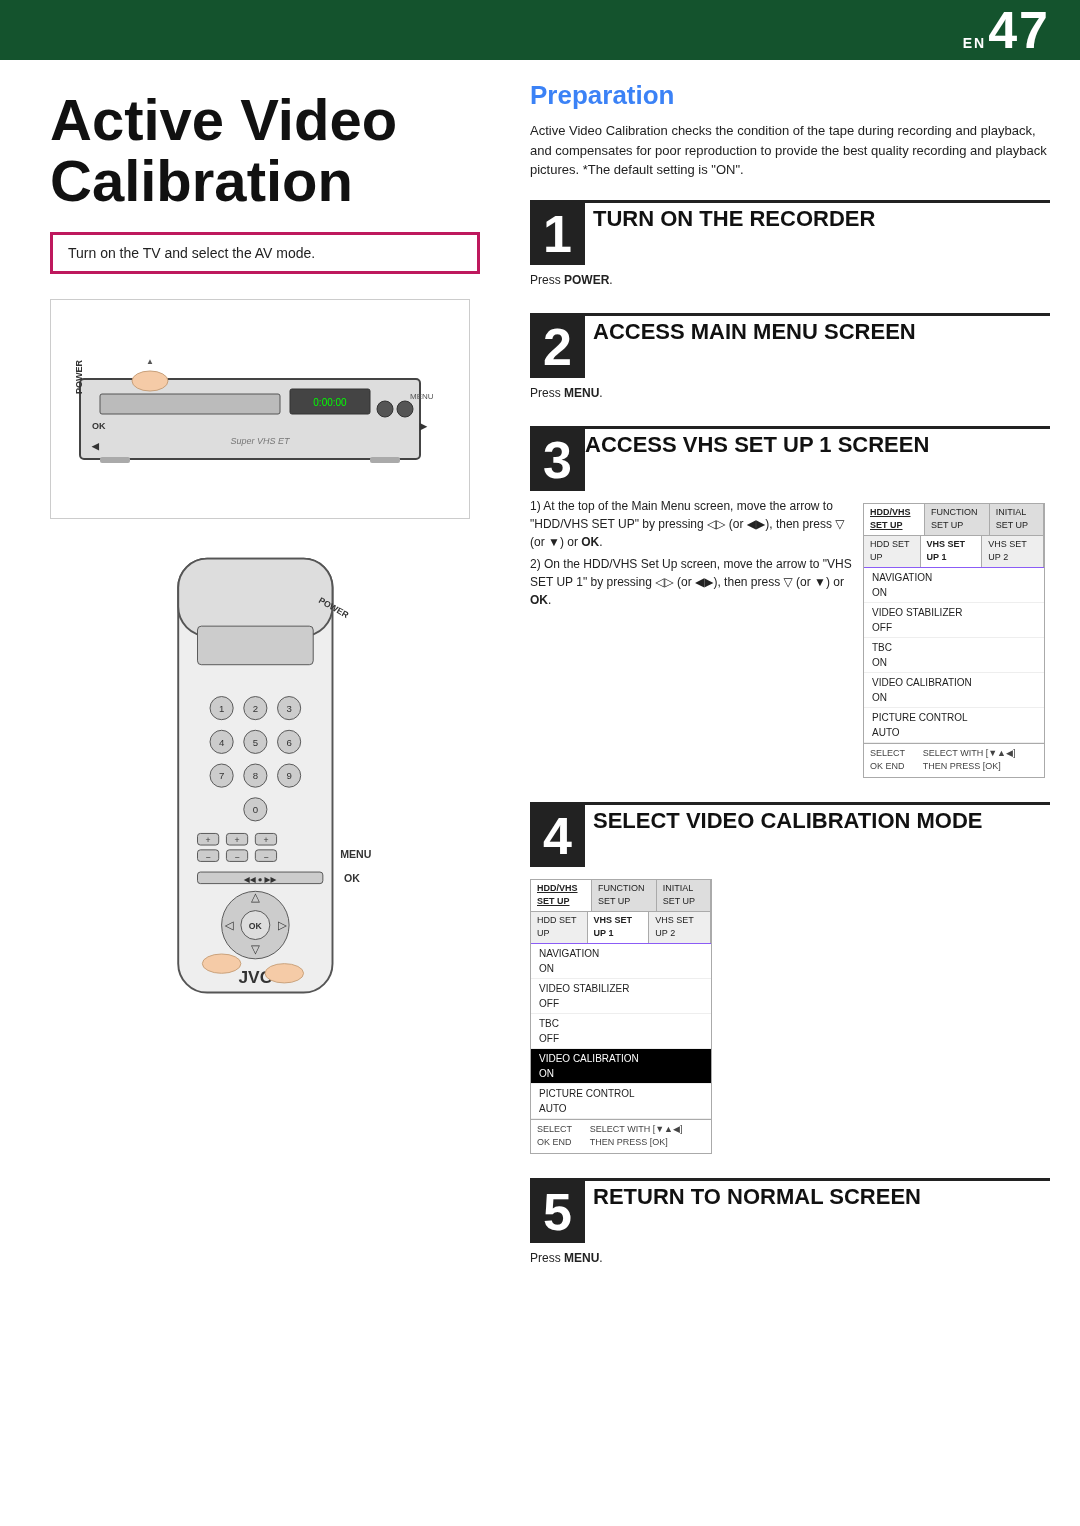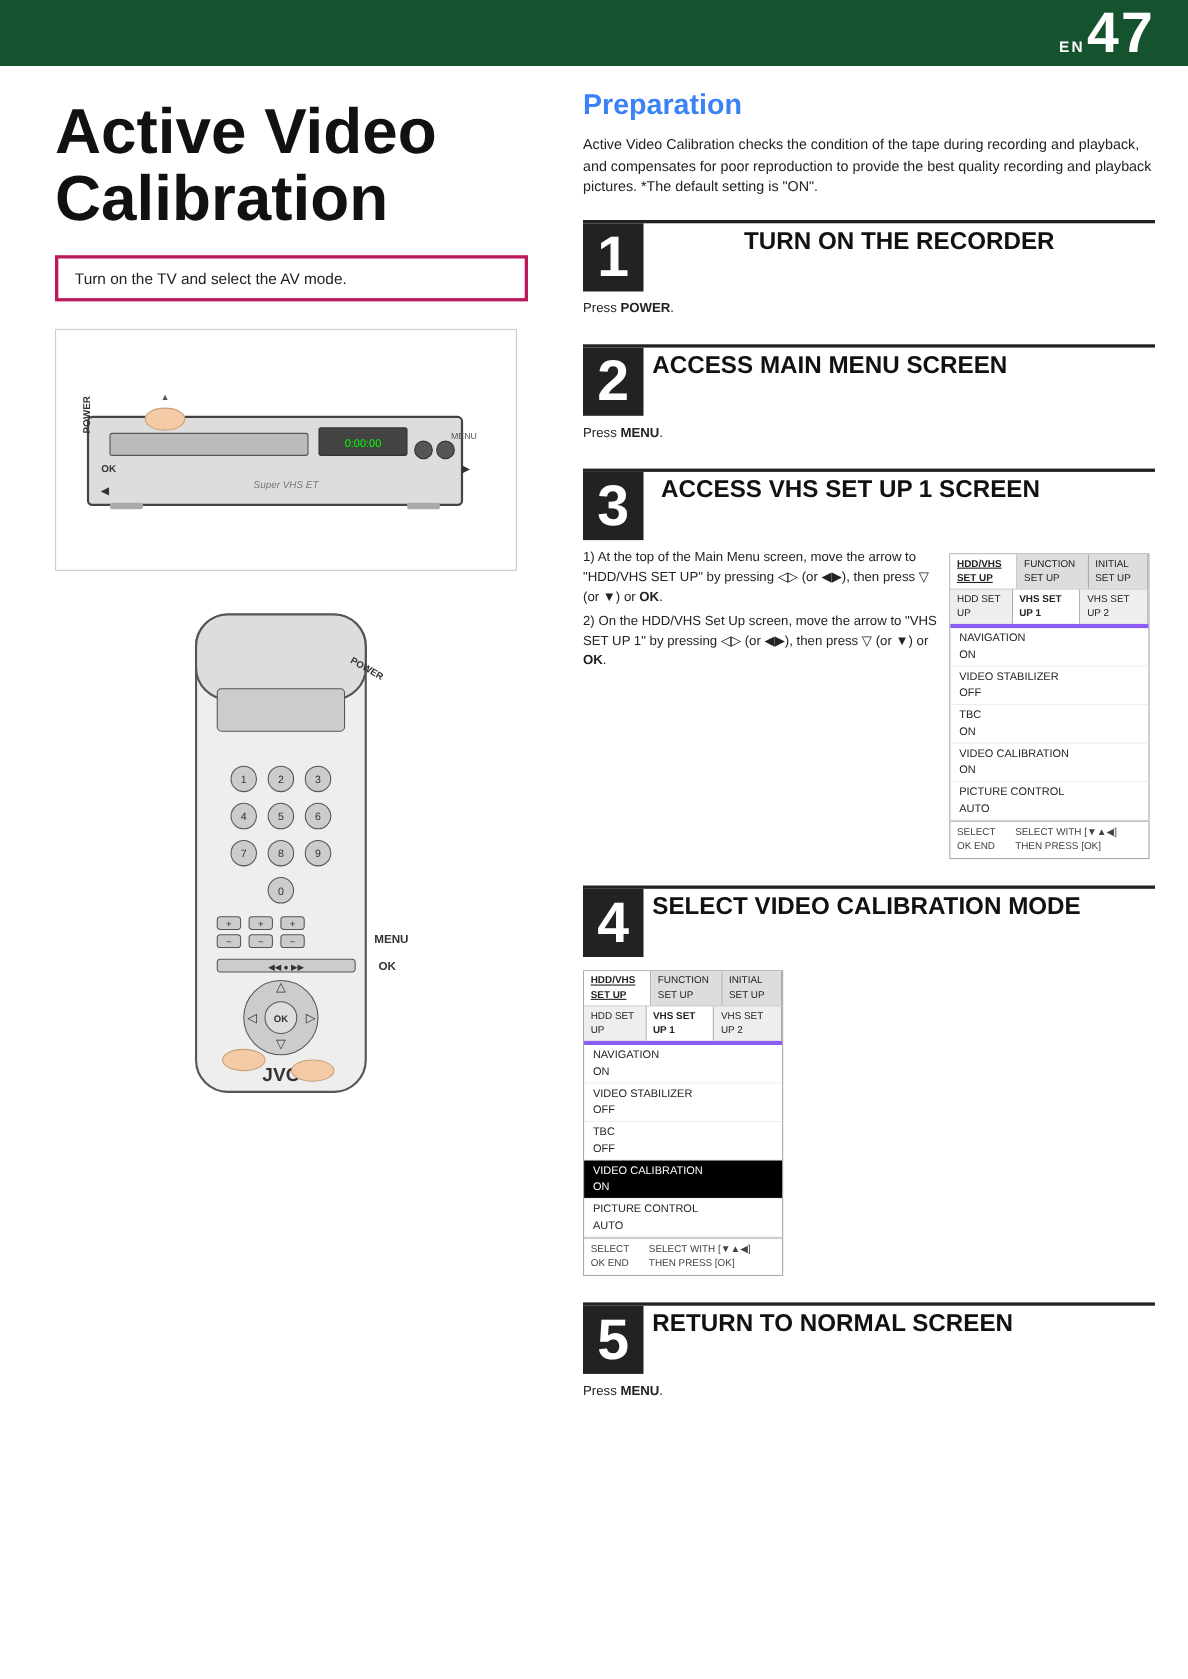--- a/index.html
+++ b/index.html
@@ -169,21 +169,21 @@
     }
 
     .screen-tab.active {
       background: #fff;
       font-weight: bold;
       text-decoration: underline;
     }
 
     .screen-sub-tab-row {
       display: flex;
-      border-bottom: 4px solid #8b5cf6;
+      border-bottom: 1px solid #8b5cf6;
     }
 
     .screen-sub-tab {
       padding: 2px 6px;
       border-right: 1px solid #aaa;
       font-size: 9px;
       background: #eee;
       color: #222;
     }
 
@@ -345,21 +345,21 @@
     </div>
   </div>
 
   <div class="right-col">
     <h2 class="preparation-title">Preparation</h2>
     <p class="preparation-text">Active Video Calibration checks the condition of the tape during recording and playback, and compensates for poor reproduction to provide the best quality recording and playback pictures. *The default setting is "ON".</p>
 
     <div class="step-block">
       <div style="border-top:3px solid #222; display:flex; align-items:stretch;">
         <div class="step-number">1</div>
-        <div style="flex:1; padding:4px 8px;text-align:center;">
+        <div style="flex:1; padding:4px 8px;">
           <div class="step-title">TURN ON THE RECORDER</div>
         </div>
       </div>
       <div class="step-body">
         Press <b>POWER</b>.
       </div>
     </div>
 
     <div class="step-block">
       <div style="border-top:3px solid #222; display:flex; align-items:stretch;">
@@ -369,21 +369,21 @@
         </div>
       </div>
       <div class="step-body">
         Press <b>MENU</b>.
       </div>
     </div>
 
     <div class="step-block">
       <div style="border-top:3px solid #222; display:flex; align-items:stretch;">
         <div class="step-number">3</div>
-        <div style="flex:1; padding:4px 16px;">
+        <div style="flex:1; padding:4px 0;">
           <div class="step-title">ACCESS VHS SET UP 1 SCREEN</div>
         </div>
       </div>
       <div class="step-body">
         <div style="display:flex; gap:10px; align-items:flex-start;">
           <div style="flex:1;">
             <p>1) At the top of the Main Menu screen, move the arrow to "HDD/VHS SET UP" by pressing ◁▷ (or ◀▶), then press ▽ (or ▼) or <b>OK</b>.</p>
             <p>2) On the HDD/VHS Set Up screen, move the arrow to "VHS SET UP 1" by pressing ◁▷ (or ◀▶), then press ▽ (or ▼) or <b>OK</b>.</p>
           </div>
 

